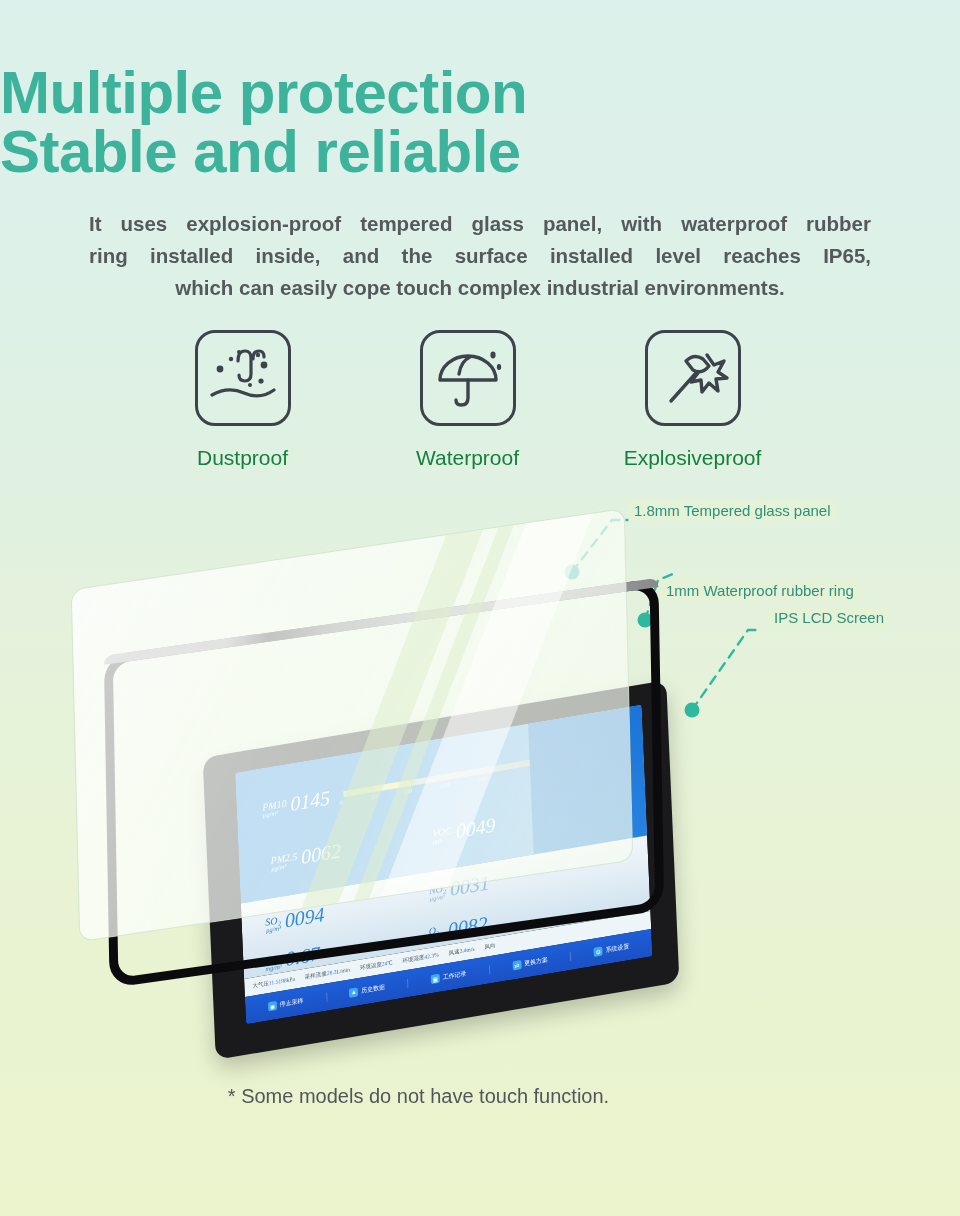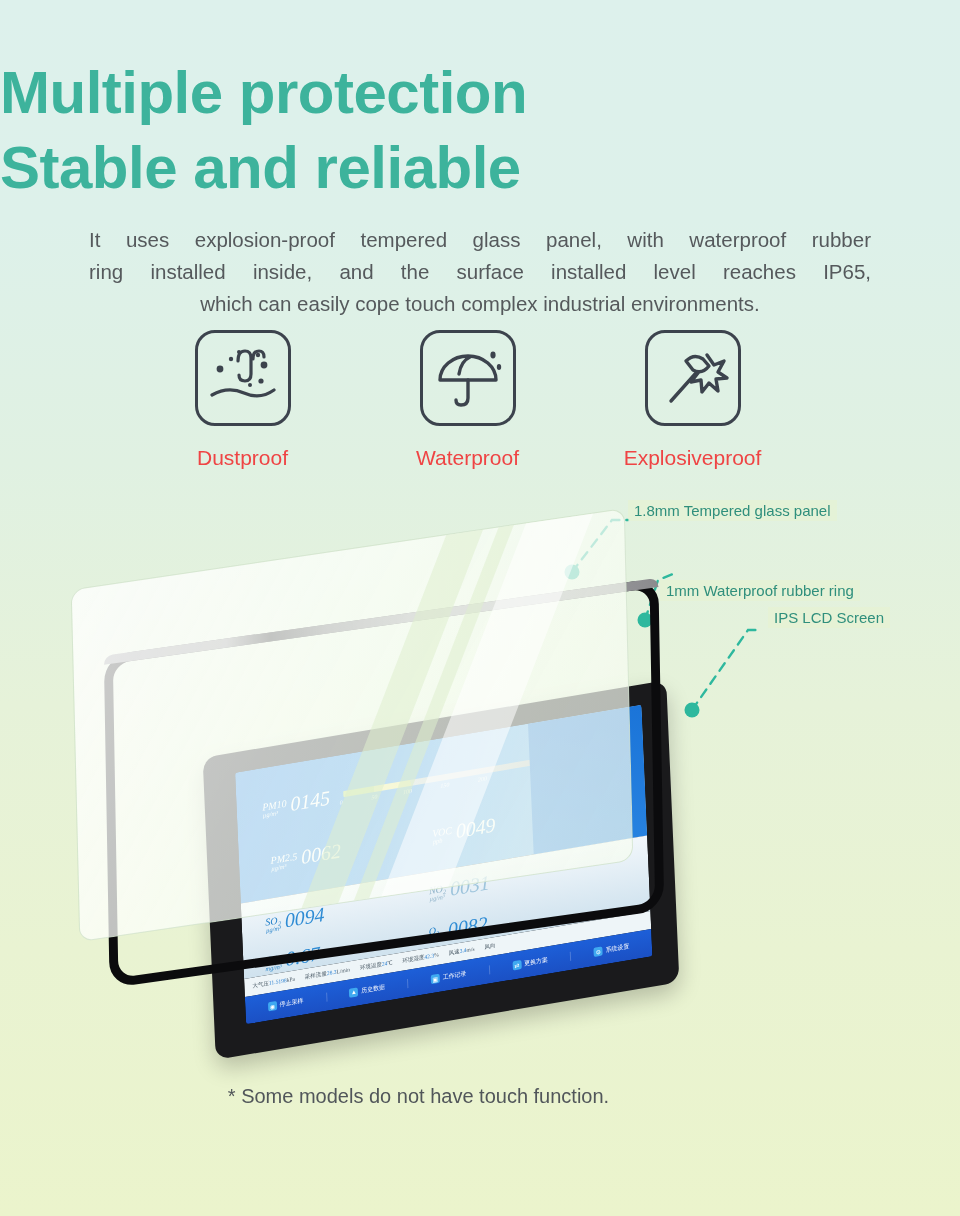--- a/index.html
+++ b/index.html
@@ -23,30 +23,31 @@
     padding-top:64px;
     line-height:0.98;
   }
   .heading .line {
     color:#3db39c;
     font-size:60px;
     font-weight:700;
     letter-spacing:-0.5px;
     display:block;
   }
-  .heading .line2 { margin-top:16px; }
+  .heading .line2 { margin-top:0; }
 
   
   .subtitle {
     width:800px;
     margin:26px auto 0;
     text-align:center;
     color:#55595c;
     font-size:20.5px;
     line-height:1.58;
+    font-weight:bold;
   }
   .subtitle .s-line { display:block; }
   .subtitle .justify {
     display:block;
     text-align:justify;
     text-align-last:justify;
     padding:0 9px;
   }
 
   
@@ -61,21 +62,21 @@
   .feat-box {
     width:96px; height:96px;
     margin:0 auto;
     border:3.5px solid #3c434d;
     border-radius:20px;
     position:relative;
   }
   .feat-label {
     margin-top:20px;
     font-size:21px;
-    color:#ef4444;
+    color:#15803d;
   }
 
   
   .callout {
     position:absolute;
     font-size:15px;
     color:#2f8f7c;
     background:rgba(232,243,208,0.55);
     padding:2px 6px;
     white-space:nowrap;

